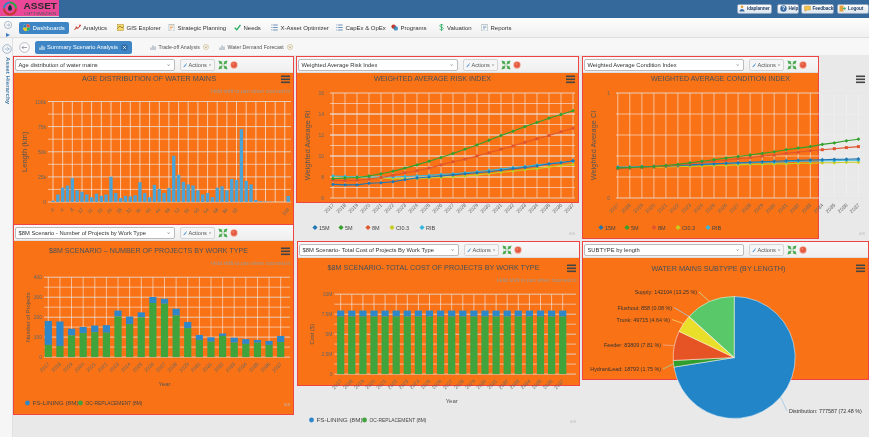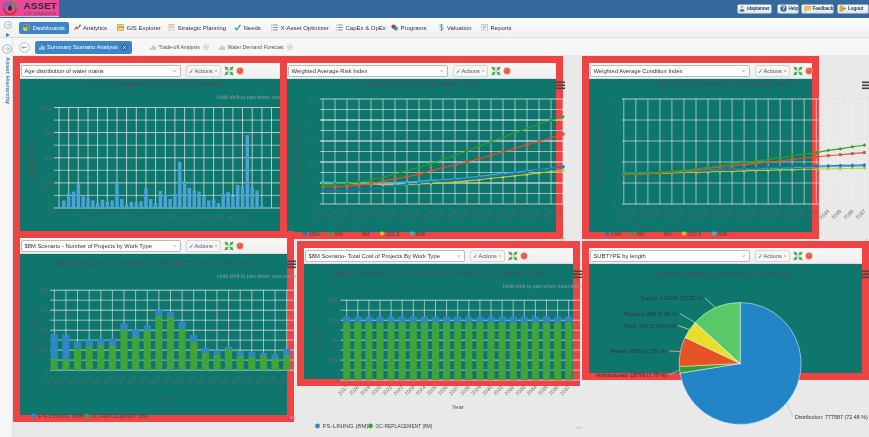--- a/index.html
+++ b/index.html
@@ -7,21 +7,21 @@
 #logo{position:absolute;left:0;top:0;width:59px;height:17px;background:#ec4899;border-bottom:1px solid #ccc}
 .tbtn{position:absolute;top:3.5px;height:10.5px;background:linear-gradient(#fdfdfd,#dde5ee);border:1px solid #8fa4bd;border-radius:2px;font-size:4.7px;color:#1f3f66;font-weight:bold;display:flex;align-items:center;padding:0 1.5px;white-space:nowrap;letter-spacing:-0.1px}
 #nav2{position:absolute;left:0;top:18px;width:869px;height:20px;background:linear-gradient(#fdfdfd,#f0f0f0);border-bottom:1px solid #ddd}
 .tab{position:absolute;top:3.5px;height:12px;display:flex;align-items:center;font-size:6px;color:#333;padding:0 4px;border-radius:2px;white-space:nowrap}
 .tab.active{background:#3d85c4;color:#fff}
 #nav3{position:absolute;left:13px;top:38px;width:856px;height:17px;background:#f7f7f7}
 .stab{position:absolute;top:3px;height:12.5px;display:flex;align-items:center;font-size:5.2px;color:#555;padding:0 4px;border-radius:2.5px;white-space:nowrap}
 .stab.active{font-size:5.7px}
 .stab.active{background:#3d85c4 !important;color:#fff}
 #sidebar{position:absolute;left:0;top:38px;width:13px;height:399px;background:#f6f6f6;border-right:1px solid #e0e0e0}
-.panel{position:absolute;background:#0f766e;border:7px solid #ef4444}
+.panel{position:absolute;background:#f97316;border:1px solid #ef4444}
 .phead{position:absolute;left:0;top:0;right:0;height:16px;background:linear-gradient(#f8f8f8,#efefef);border-bottom:1px solid #ddd}
 .sel{position:absolute;left:0.5px;top:1.5px;width:160px;height:12.5px;background:#fff;border:1px solid #bbb;border-radius:2px;font-size:5.8px;color:#333;display:flex;align-items:center;padding:0 3px;justify-content:space-between}
 .chev{color:#999;font-size:5px;transform:scaleY(0.7)}
 .act{position:absolute;left:166px;top:1.5px;width:35px;height:12.5px;background:#f6f6f6;border:1px solid #d4d4d4;border-radius:2px;font-size:5.6px;color:#555;display:flex;align-items:center;padding:0 2px;gap:1.5px}
 .chev2{color:#999;font-size:5px;transform:scaleY(0.7)}
 .exp{position:absolute;left:204px;top:2.5px}
 .rc{position:absolute;left:216px;top:3.5px}
 .cbody{position:absolute;left:0;top:16px;right:0;bottom:0}
 
 </style></head><body>
@@ -317,21 +317,21 @@
         <text x="204.7" y="137.0" font-size="4.8" fill="#666" text-anchor="end" transform="rotate(-45 204.7 137.0)">68</text>
         <text x="214.4" y="137.0" font-size="4.8" fill="#666" text-anchor="end" transform="rotate(-45 214.4 137.0)">84</text>
         <text x="224.0" y="137.0" font-size="4.8" fill="#666" text-anchor="end" transform="rotate(-45 224.0 137.0)">92</text>
         <text x="275.7" y="137.0" font-size="4.8" fill="#666" text-anchor="end" transform="rotate(-45 275.7 137.0)">103</text>
         <text x="155.5" y="156.0" font-size="7" fill="#555" text-anchor="middle">Pipe Age</text>
         <text x="13.0" y="78.8" font-size="7.6" fill="#555" text-anchor="middle" transform="rotate(-90 13.0 78.8)">Length (km)</text>
         <text x="276.0" y="162.0" font-size="3.8" fill="#bbb" text-anchor="end">iDS</text>
       </svg>
     </div>
 </div>
-<div class="panel" style="left:280px;top:56px;width:283px;height:183px">
+<div class="panel" style="left:296px;top:56px;width:283px;height:147px">
 <div class="phead">
  <div class="sel">
         <span>Weighted Average Risk Index</span>
         <span class="chev">∨</span>
       </div>
  <div class="act">
         <svg width="7" height="8" viewBox="0 0 7 8">
           <path d="M1 6.5L5 2.2l1.2 1.2L2.3 7.6 0.8 7.8Z" fill="#4a90d9"></path>
           <path d="M5.3 1.6l0.8-0.8 1.2 1.2-0.8 0.8Z" fill="#4a90d9"></path>
         </svg>
@@ -750,21 +750,21 @@
         <text x="75.0" y="157.0" font-size="5.5" fill="#444" text-anchor="start">8M</text>
         <path d="M92.4 154.5l2.6,-2.6 2.6,2.6 -2.6,2.6Z" fill="#c9cc1f"></path>
         <text x="99.0" y="157.0" font-size="5.5" fill="#444" text-anchor="start">CI0.3</text>
         <path d="M122.4 154.5l2.6,-2.6 2.6,2.6 -2.6,2.6Z" fill="#36b8dc"></path>
         <text x="129.0" y="157.0" font-size="5.5" fill="#444" text-anchor="start">RIB</text>
         <text x="13.0" y="72.5" font-size="7.4" fill="#555" text-anchor="middle" transform="rotate(-90 13.0 72.5)">Weighted Average CI</text>
         <text x="282.0" y="162.0" font-size="3.8" fill="#bbb" text-anchor="end">iDS</text>
       </svg>
     </div>
 </div>
-<div class="panel" style="left:13px;top:231px;width:281px;height:191px">
+<div class="panel" style="left:13px;top:224px;width:281px;height:191px">
 <div class="phead">
  <div class="sel">
         <span>$8M Scenario - Number of Projects by Work Type</span>
         <span class="chev">∨</span>
       </div>
  <div class="act">
         <svg width="7" height="8" viewBox="0 0 7 8">
           <path d="M1 6.5L5 2.2l1.2 1.2L2.3 7.6 0.8 7.8Z" fill="#4a90d9"></path>
           <path d="M5.3 1.6l0.8-0.8 1.2 1.2-0.8 0.8Z" fill="#4a90d9"></path>
         </svg>

